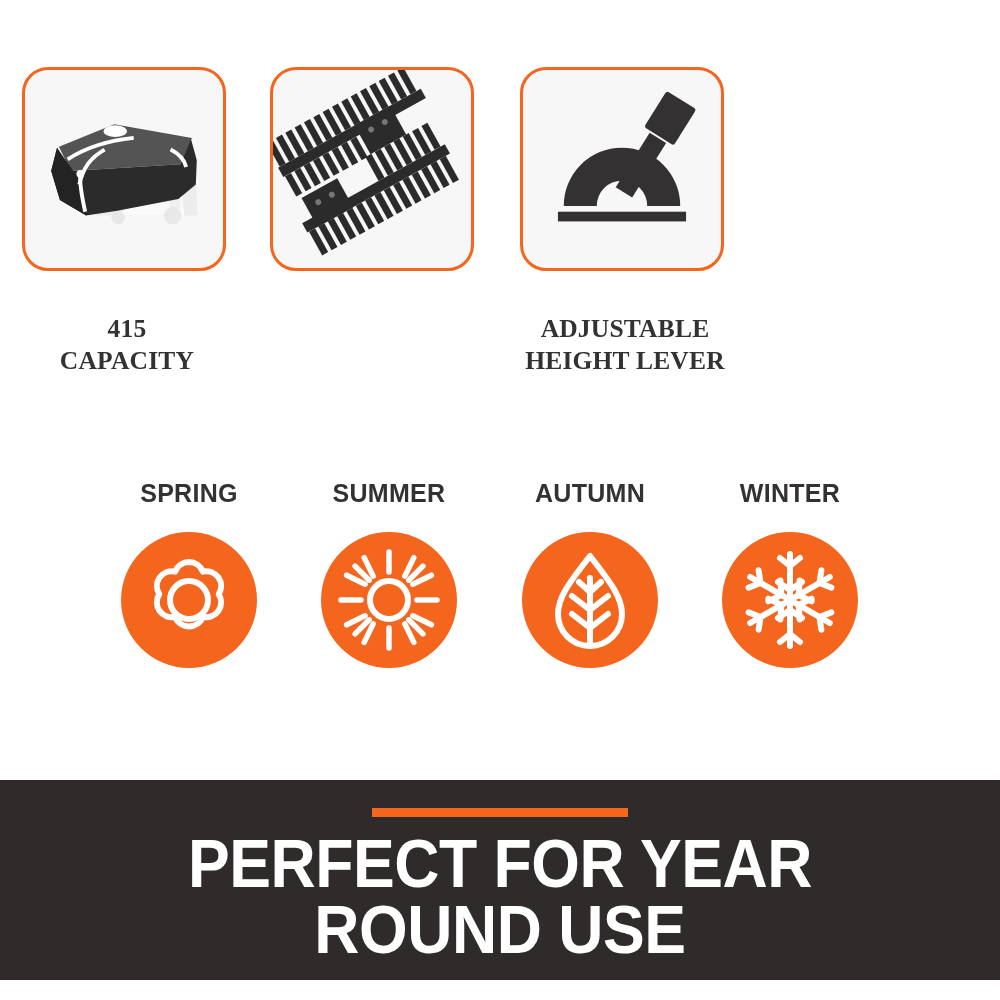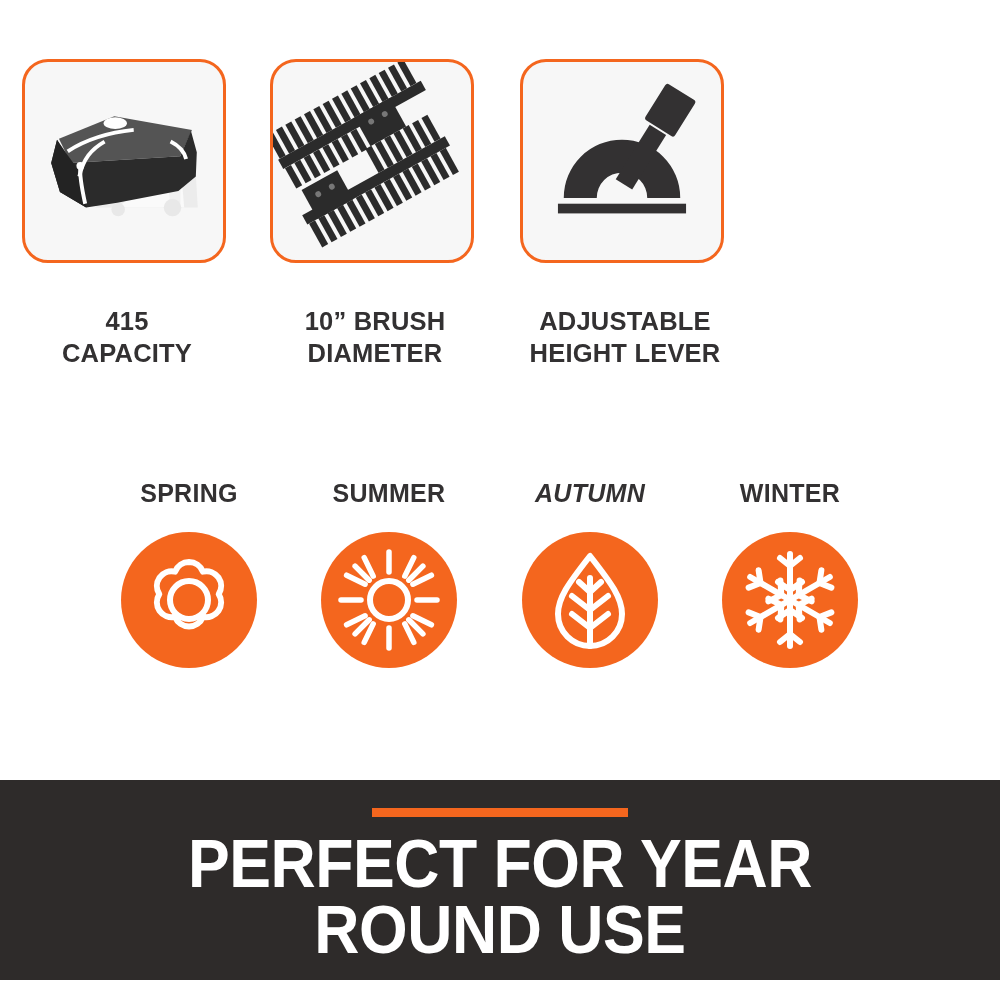--- a/index.html
+++ b/index.html
@@ -11,24 +11,25 @@
     height: 1000px;
     background: #ffffff;
     font-family: "Liberation Sans", sans-serif;
     overflow: hidden;
     position: relative;
   }
 
   
   #feature-row {
     position: absolute;
-    top: 7px;
+    top: 15px;
     left: 0;
     width: 1000px;
     height: 390px;
+    font-family: Liberation Serif, serif;
   }
   .feature-cell {
     position: absolute;
     top: 0;
     width: 250px;
     height: 390px;
   }
   .feature-cell.c0 { left: 2px; }
   .feature-cell.c1 { left: 250px; }
   .feature-cell.c2 { left: 500px; }
@@ -70,21 +71,21 @@
     height: 225px;
   }
   .season-cell {
     position: absolute;
     top: 0;
     width: 200px;
     height: 225px;
   }
   .season-cell.s0 { left: 89px; }
   .season-cell.s1 { left: 289px; }
-  .season-cell.s2 { left: 490px; font-style: italic; }
+  .season-cell.s2 { left: 490px; }
   .season-cell.s3 { left: 690px; }
 
   .season-label {
     position: absolute;
     top: 24px;
     left: 0;
     width: 200px;
     text-align: center;
     font-size: 25px;
     font-weight: bold;
@@ -241,24 +242,20 @@
                 <rect x="174" y="65" width="7" height="28"></rect>
               </g>
               <rect x="30" y="31" width="42" height="34" fill="#2b2b2b"></rect>
               <circle cx="43" cy="43" r="3" fill="#777"></circle>
               <circle cx="59" cy="43" r="3" fill="#777"></circle>
             </g>
           </g>
         </svg>
       </span>
     </div>
-    <div class="feature-label">
-      <span class="l1">10” BRUSH</span>
-      <span class="l2">DIAMETER</span>
-    </div>
   </div>
 
   <div class="feature-cell c2">
     <div class="feature-card">
       <span>
         <svg viewBox="0 0 204 204" xmlns="http://www.w3.org/2000/svg">
 
           <path d="M42 140 A60 60 0 0 1 162 140 L128 140
                    A26 26 0 0 0 76 140 Z" fill="#333132"></path>
 

